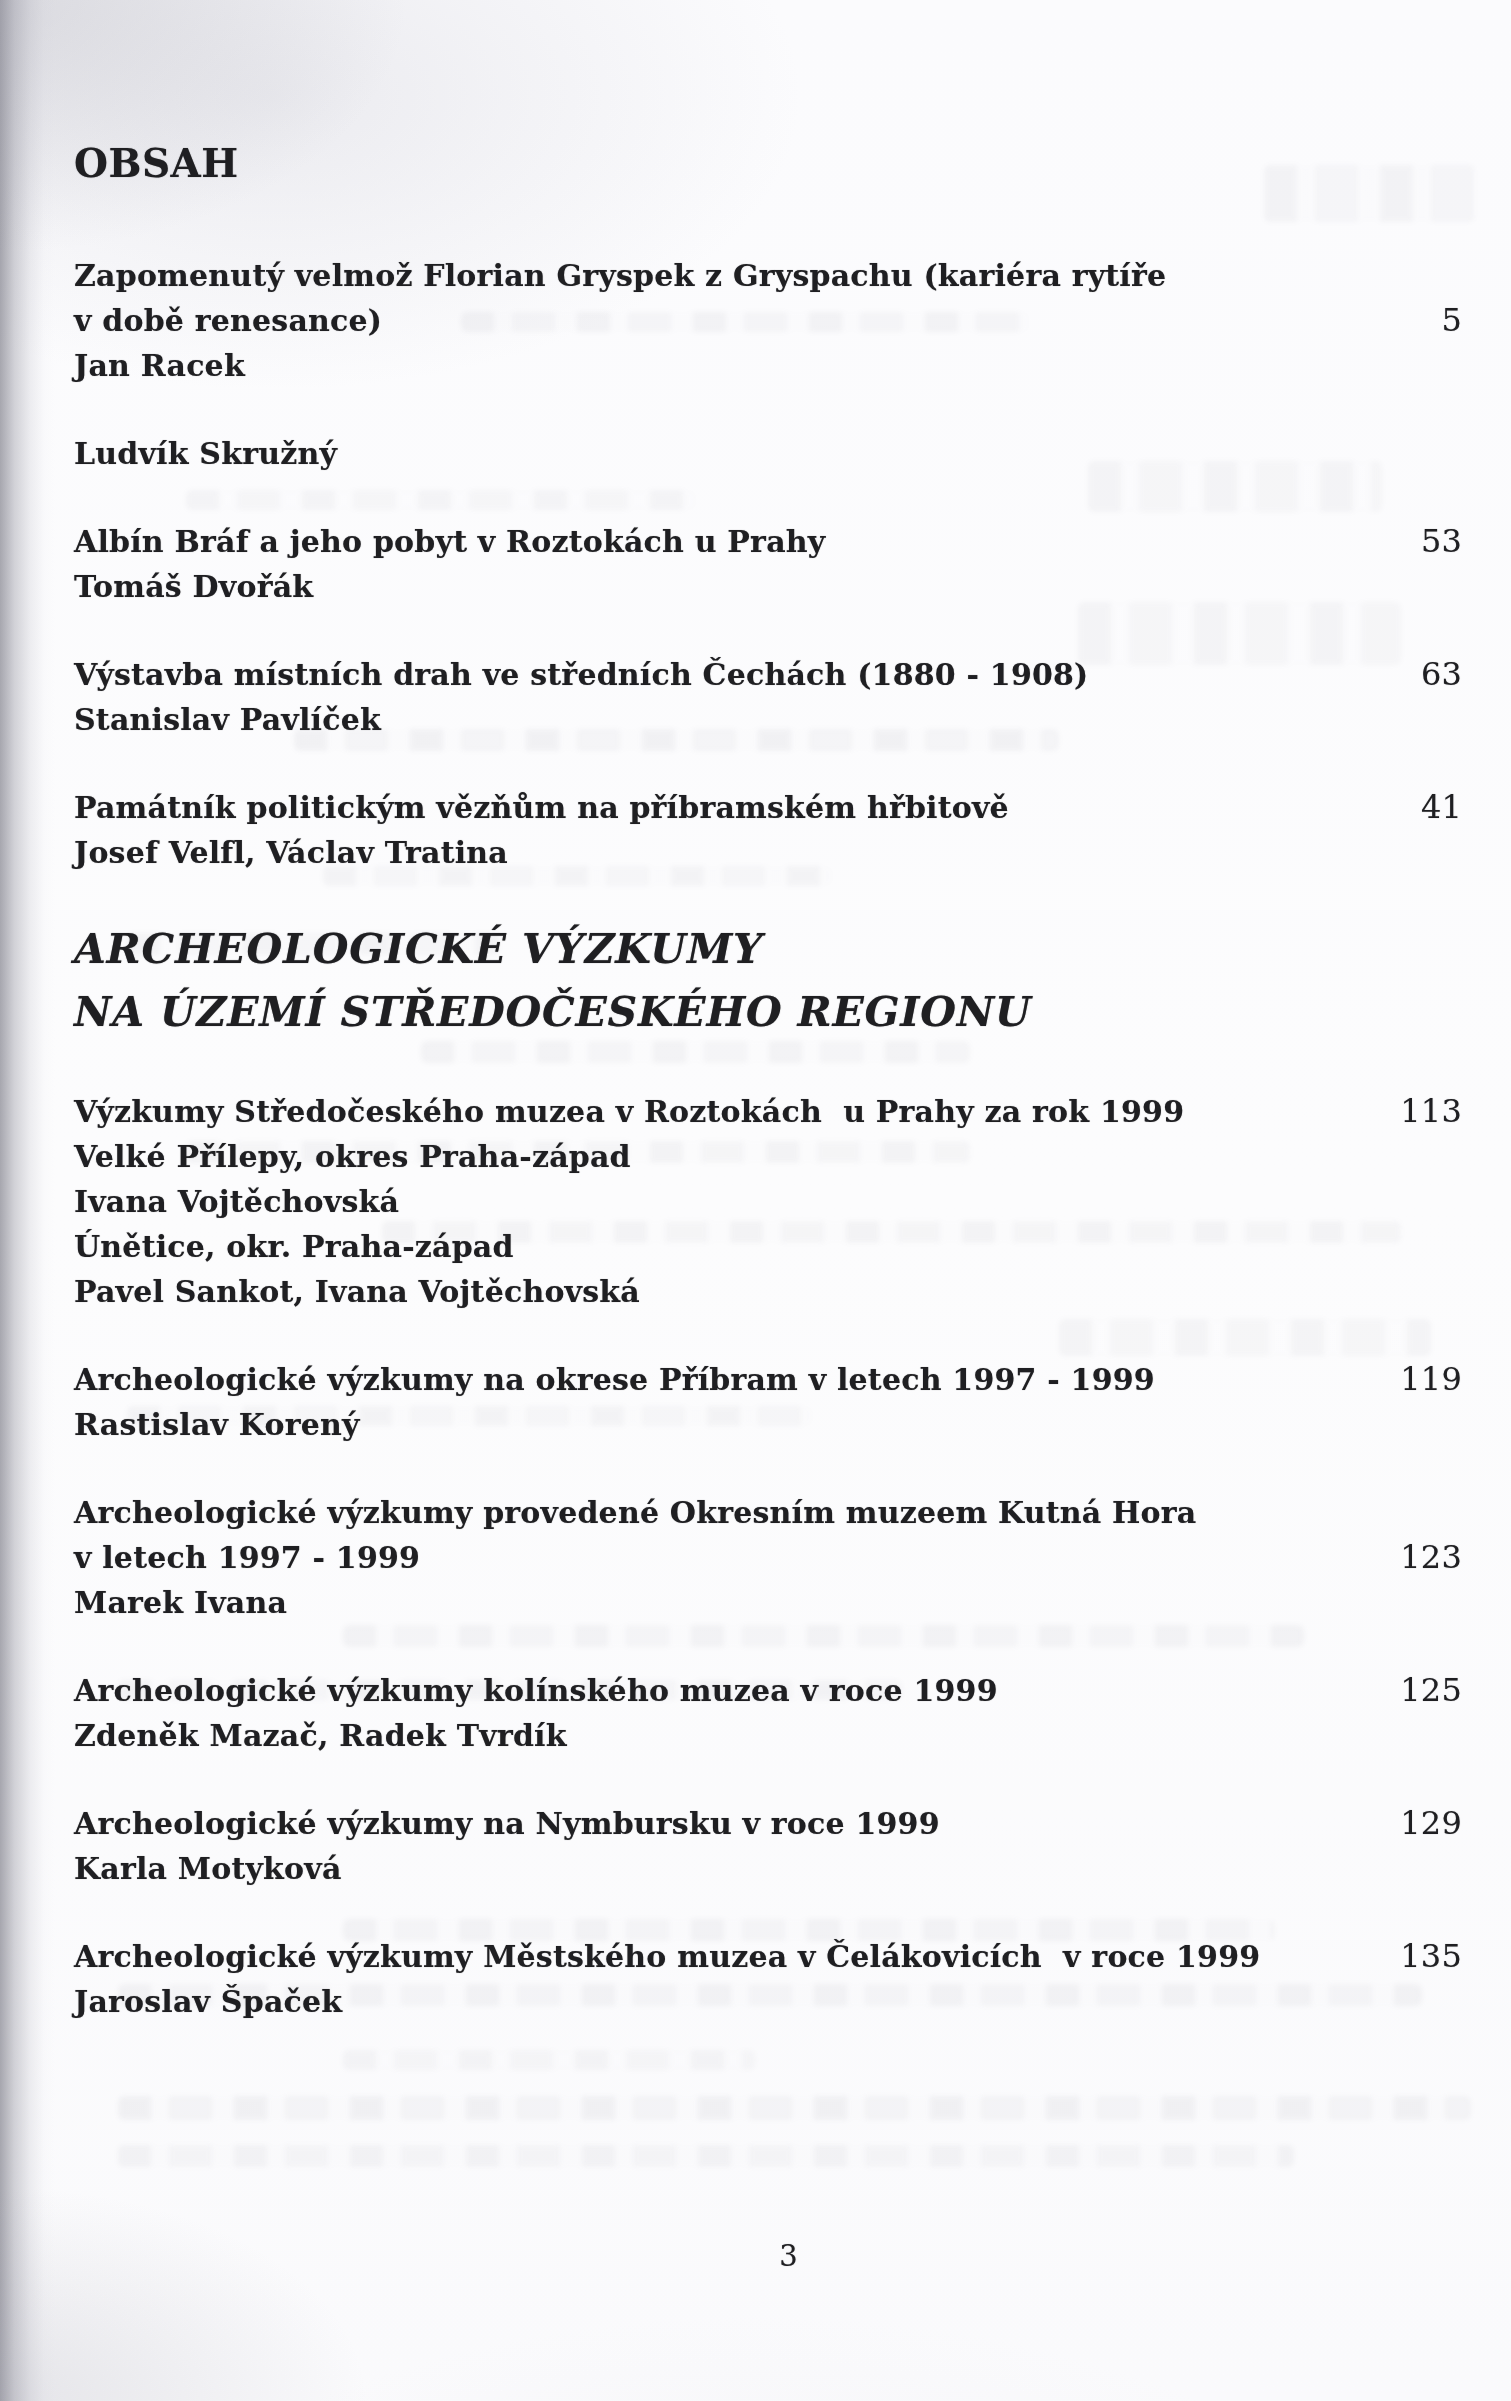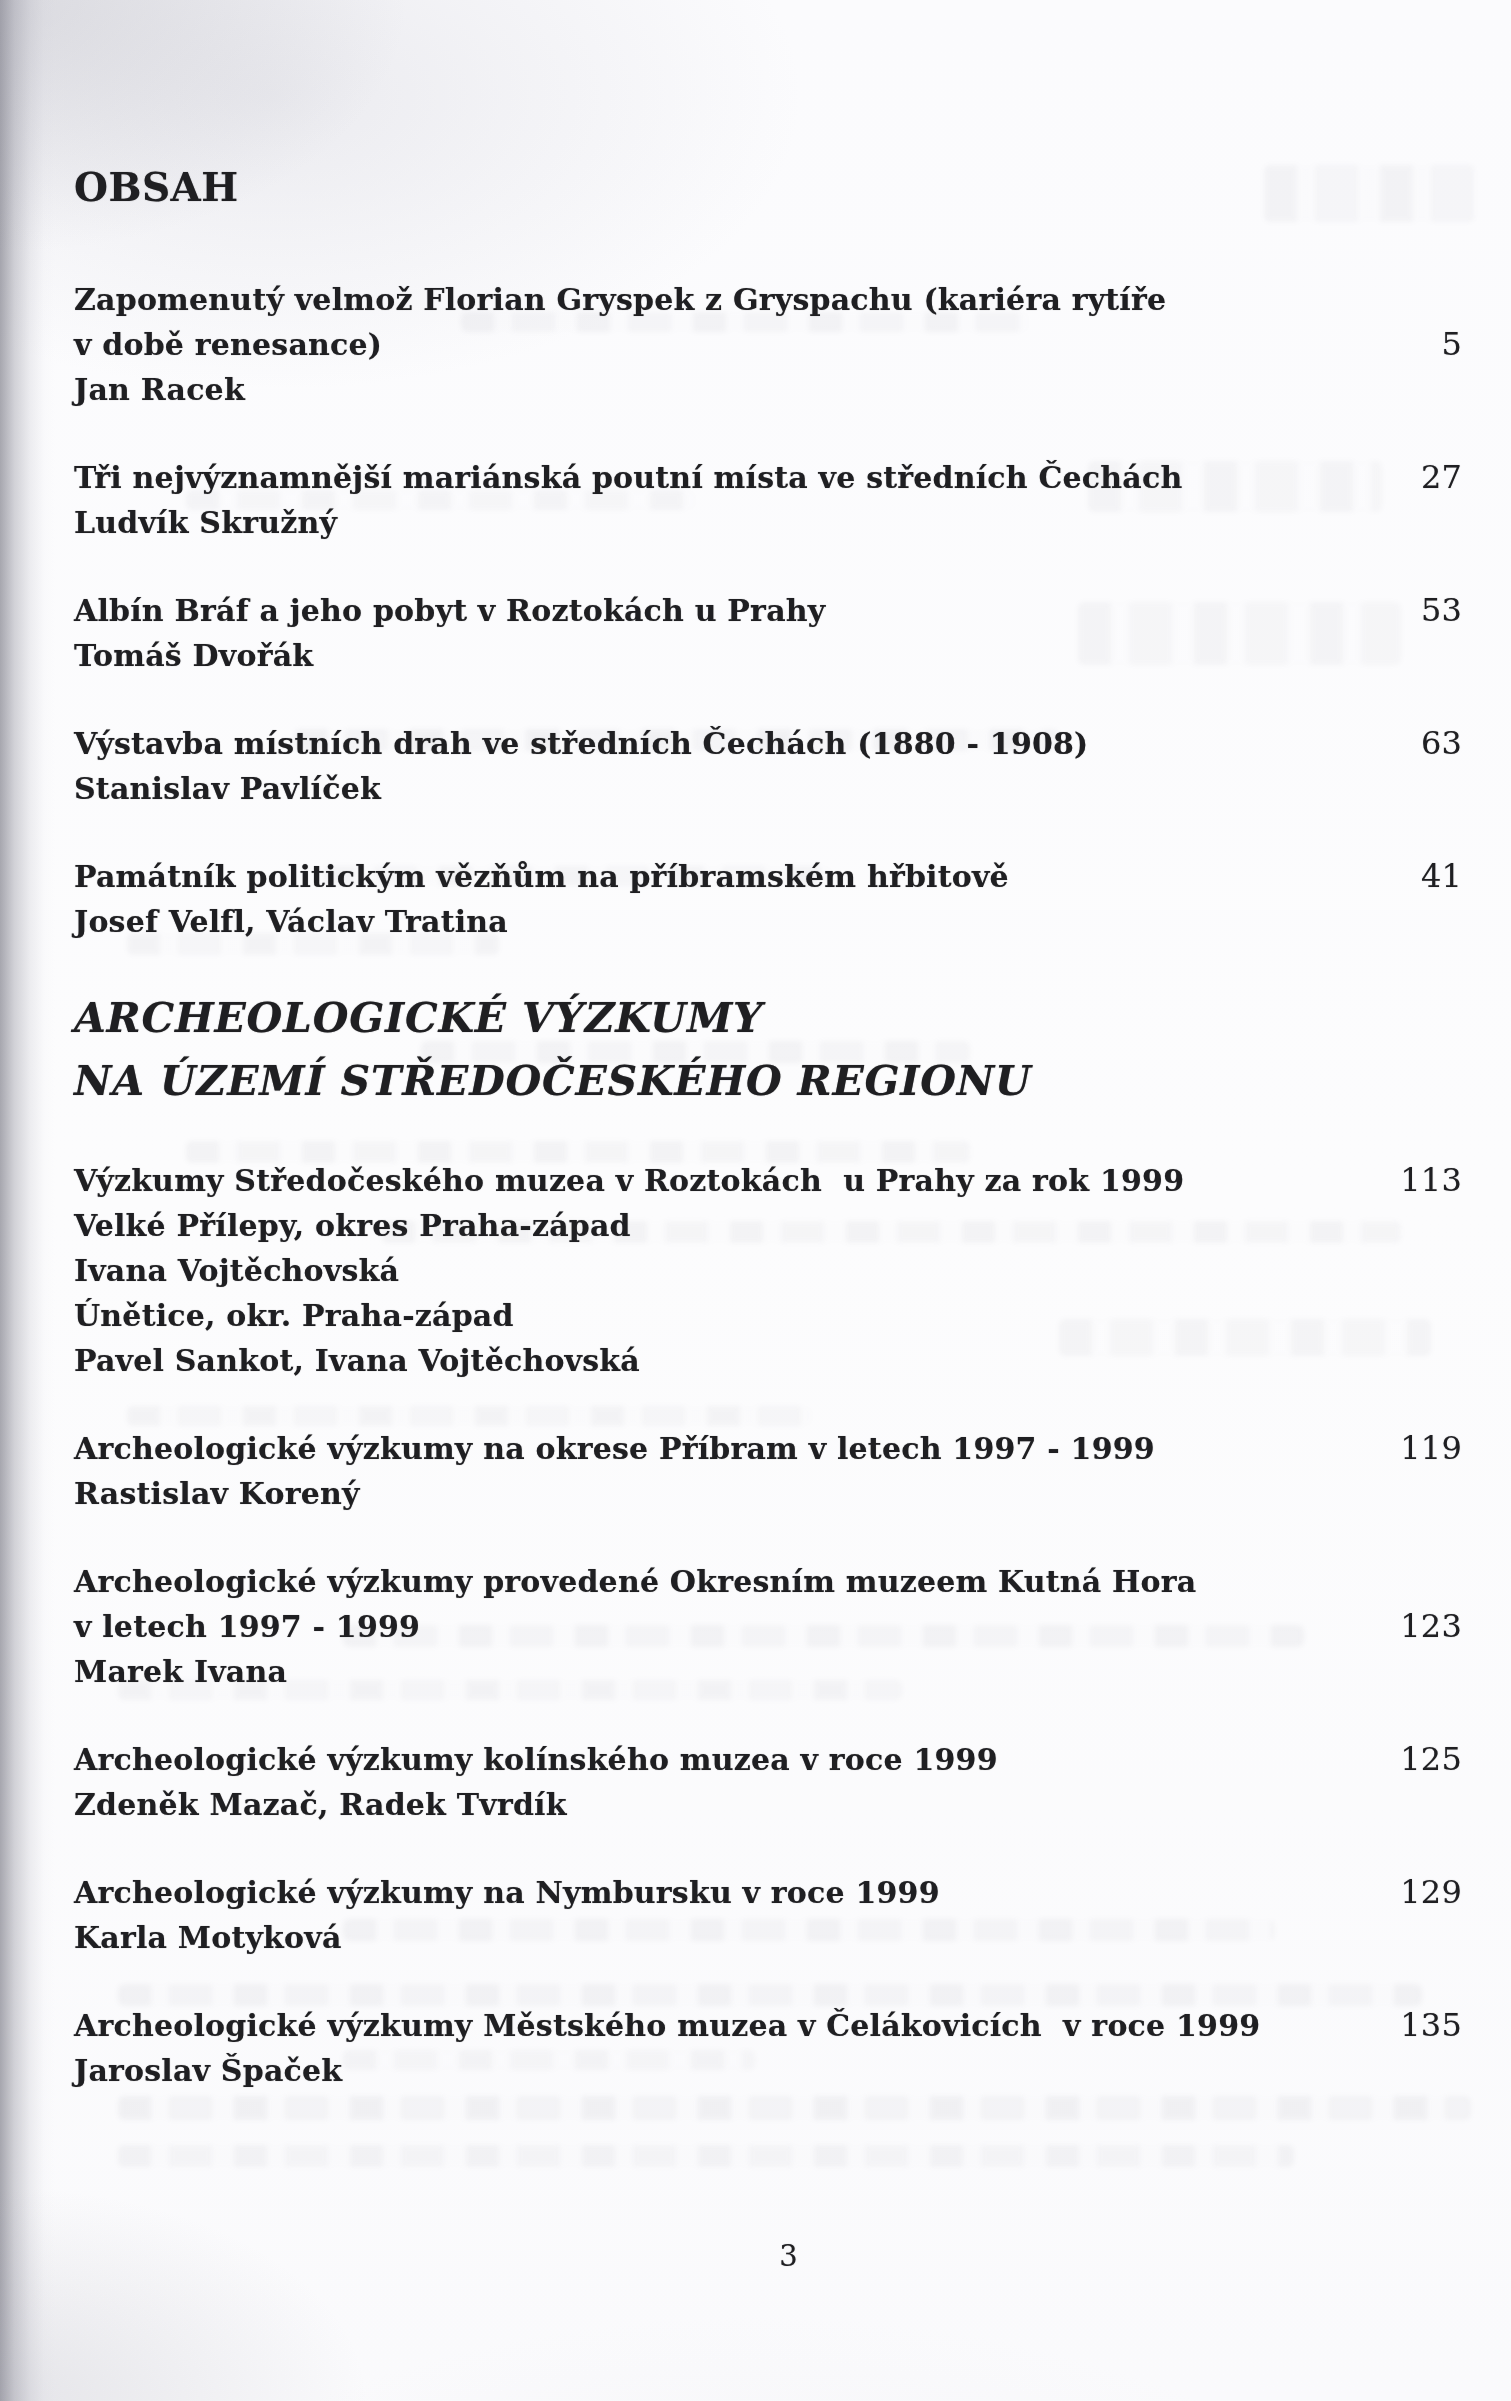--- a/index.html
+++ b/index.html
@@ -57,21 +57,21 @@
       rgba(128,128,142,0.06) 33px, rgba(128,128,142,0.06) 51px,
       rgba(128,128,142,0.38) 51px, rgba(128,128,142,0.38) 94px,
       rgba(128,128,142,0.06) 94px, rgba(128,128,142,0.06) 116px);
     filter: blur(2.9px);
     opacity: 0.16;
     pointer-events: none;
   }
   .content {
     position: absolute;
     left: 74px;
-    top: 165px;
+    top: 141px;
     width: 1388px;
   }
   .obsah-title {
     font-size: 39px;
     font-weight: bold;
     line-height: 45px;
     margin: 0 0 67px 0;
     letter-spacing: 0.5px;
     text-shadow: 0 0 1px rgba(31,31,34,0.55);
   }
@@ -157,24 +157,20 @@
           </div>
           <div class="line bold">
             <span class="line-text">v době renesance)</span>
             <span class="line-page">5</span>
           </div>
           <div class="line">
             <span class="line-text">Jan Racek</span>
           </div>
         </div>
         <div class="block entry">
-          <div class="line bold">
-            <span class="line-text">Tři nejvýznamnější mariánská poutní místa ve středních Čechách</span>
-            <span class="line-page">27</span>
-          </div>
           <div class="line">
             <span class="line-text">Ludvík Skružný</span>
           </div>
         </div>
         <div class="block entry">
           <div class="line bold">
             <span class="line-text">Albín Bráf a jeho pobyt v Roztokách u Prahy</span>
             <span class="line-page">53</span>
           </div>
           <div class="line">

